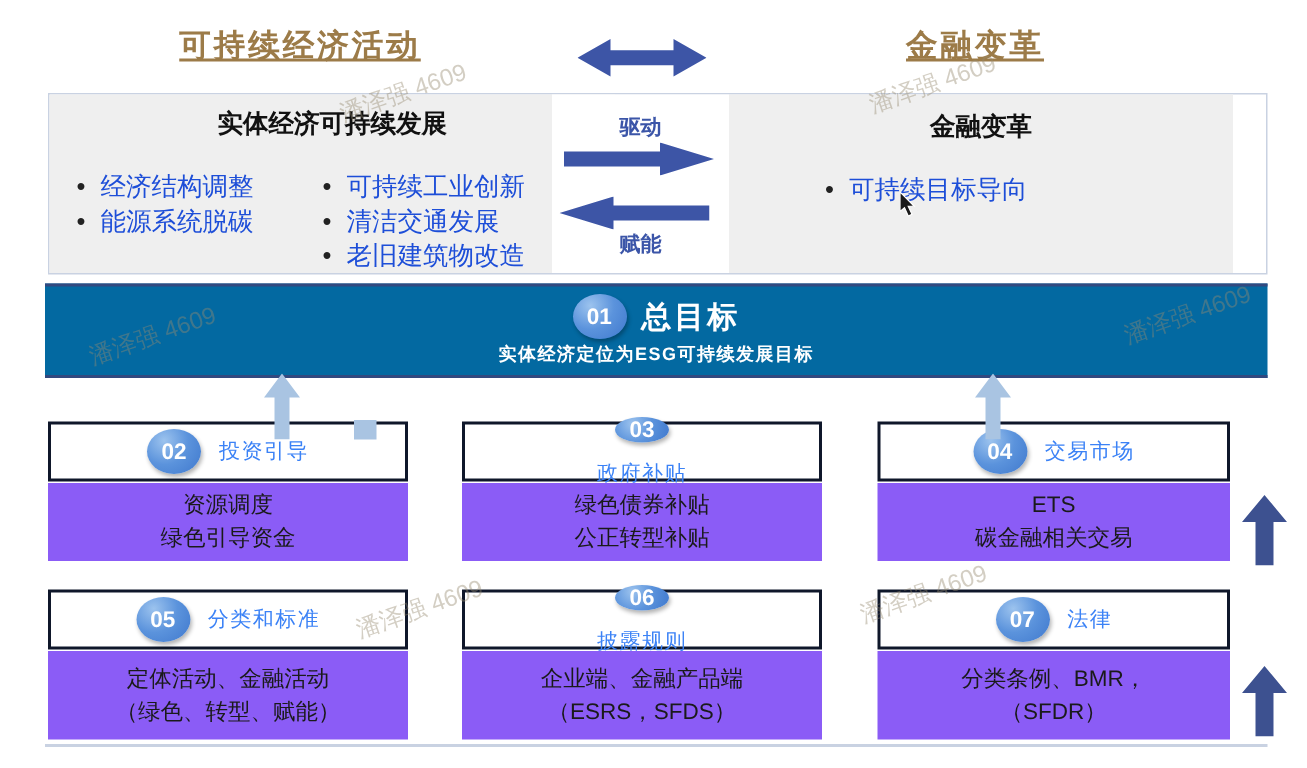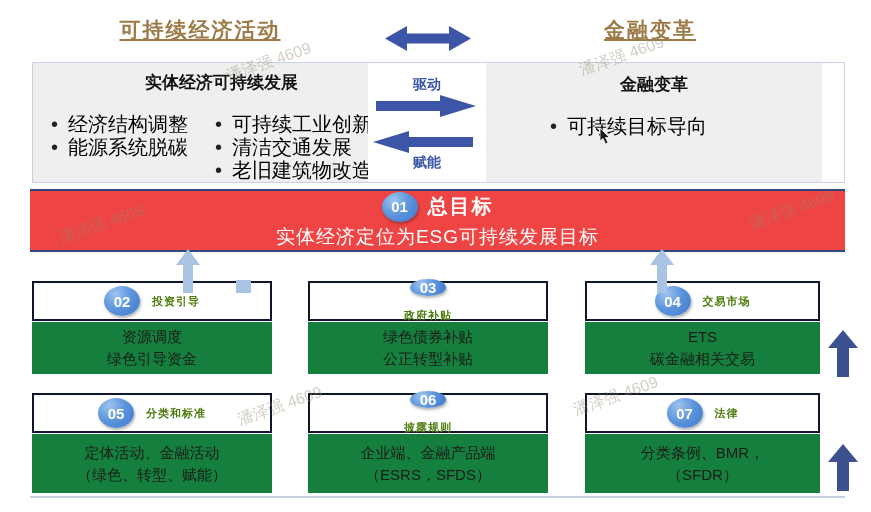--- a/index.html
+++ b/index.html
@@ -13,51 +13,51 @@
   .dbl-arrow{position:absolute;left:385px;top:25px;}
 
   
   .container{position:absolute;left:32px;top:62px;width:813px;height:121px;background:#ffffff;
              border:1px solid #c9d2e2;box-sizing:border-box;}
   .panel{position:absolute;top:0;height:119px;background:#efefef;}
   .panel-left{left:0;width:377px;}
   .panel-right{left:453px;width:336px;}
   .panel-title{position:absolute;top:8px;left:0;width:100%;text-align:center;font-size:17px;font-weight:700;color:#111;}
   .panel-right .panel-title{top:10px;}
-  .blist{position:absolute;font-size:20px;line-height:23px;color:#000000;}
+  .blist{position:absolute;font-size:17px;line-height:23px;color:#1d4ed8;}
   .blist div::before{content:"•";margin-right:10px;color:#222;}
   .blist-a{left:18px;top:50px;}
   .blist-b{left:182px;top:50px;}
   .blist-c{left:64px;top:52px;}
   .panel-mid{position:absolute;left:335px;top:0;width:118px;height:119px;background:#ffffff;}
   .mid-label{position:absolute;width:100%;text-align:center;font-size:14px;font-weight:700;color:#3b55a8;}
   .drive-label{top:13px;}
   .enable-label{top:91px;}
   .arrow-right-svg{position:absolute;left:8px;top:32px;}
   .arrow-left-svg{position:absolute;left:5px;top:68px;}
 
   
-  .banner{position:absolute;left:30px;top:189px;width:815px;height:63px;background:#ef4444;
+  .banner{position:absolute;left:30px;top:189px;width:815px;height:63px;background:#0369a1;
           border-top:2px solid #32497f;border-bottom:2px solid #32497f;box-sizing:border-box;
           display:flex;flex-direction:column;align-items:center;justify-content:center;}
   .banner-line1{display:flex;align-items:center;gap:10px;}
   .banner-title{font-size:20px;font-weight:700;color:#ffffff;letter-spacing:2px;}
-  .banner-sub{font-size:19px;font-weight:400;color:#ffffff;margin-top:2px;letter-spacing:1px;}
+  .banner-sub{font-size:12px;font-weight:700;color:#ffffff;margin-top:2px;letter-spacing:1px;}
 
   .badge{display:inline-flex;align-items:center;justify-content:center;
          width:36px;height:30px;border-radius:50%;
          background:radial-gradient(circle at 32% 26%, #9cc3ee 0%, #5b93dc 48%, #3f78cd 100%);
          color:#ffffff;font-weight:700;font-size:15px;
          box-shadow:1px 2px 3px rgba(0,0,0,0.3);}
 
   
   .card-head{position:absolute;height:40px;background:#ffffff;border:2px solid #0f172a;box-sizing:border-box;
              display:flex;align-items:center;justify-content:center;gap:12px;}
-  .card-title{font-size:11px;font-weight:700;color:#4d7c0f;letter-spacing:1px;}
-  .card-body{position:absolute;background:#15803d;text-align:center;font-size:15px;line-height:22px;color:#1a1a1a;
+  .card-title{font-size:14px;font-weight:400;color:#3b82f6;letter-spacing:1px;}
+  .card-body{position:absolute;background:#8b5cf6;text-align:center;font-size:15px;line-height:22px;color:#1a1a1a;
              display:flex;flex-direction:column;justify-content:center;}
   .c1{left:32px;width:240px;} .c2{left:308px;width:240px;flex-direction:column;} .c3{left:585px;width:235px;}
   .r2h{top:281px;} .r2b{top:322px;height:52px;}
   .r3h{top:393px;} .r3b{top:434px;height:59px;}
 
   
   .up-light-1{position:absolute;left:176px;top:249px;z-index:5;}
   .up-light-2{position:absolute;left:650px;top:249px;z-index:5;}
   .artifact-square{position:absolute;left:236px;top:280px;width:15px;height:13px;background:#a9c4e2;z-index:6;}
   .up-navy-1{position:absolute;left:828px;top:330px;}

